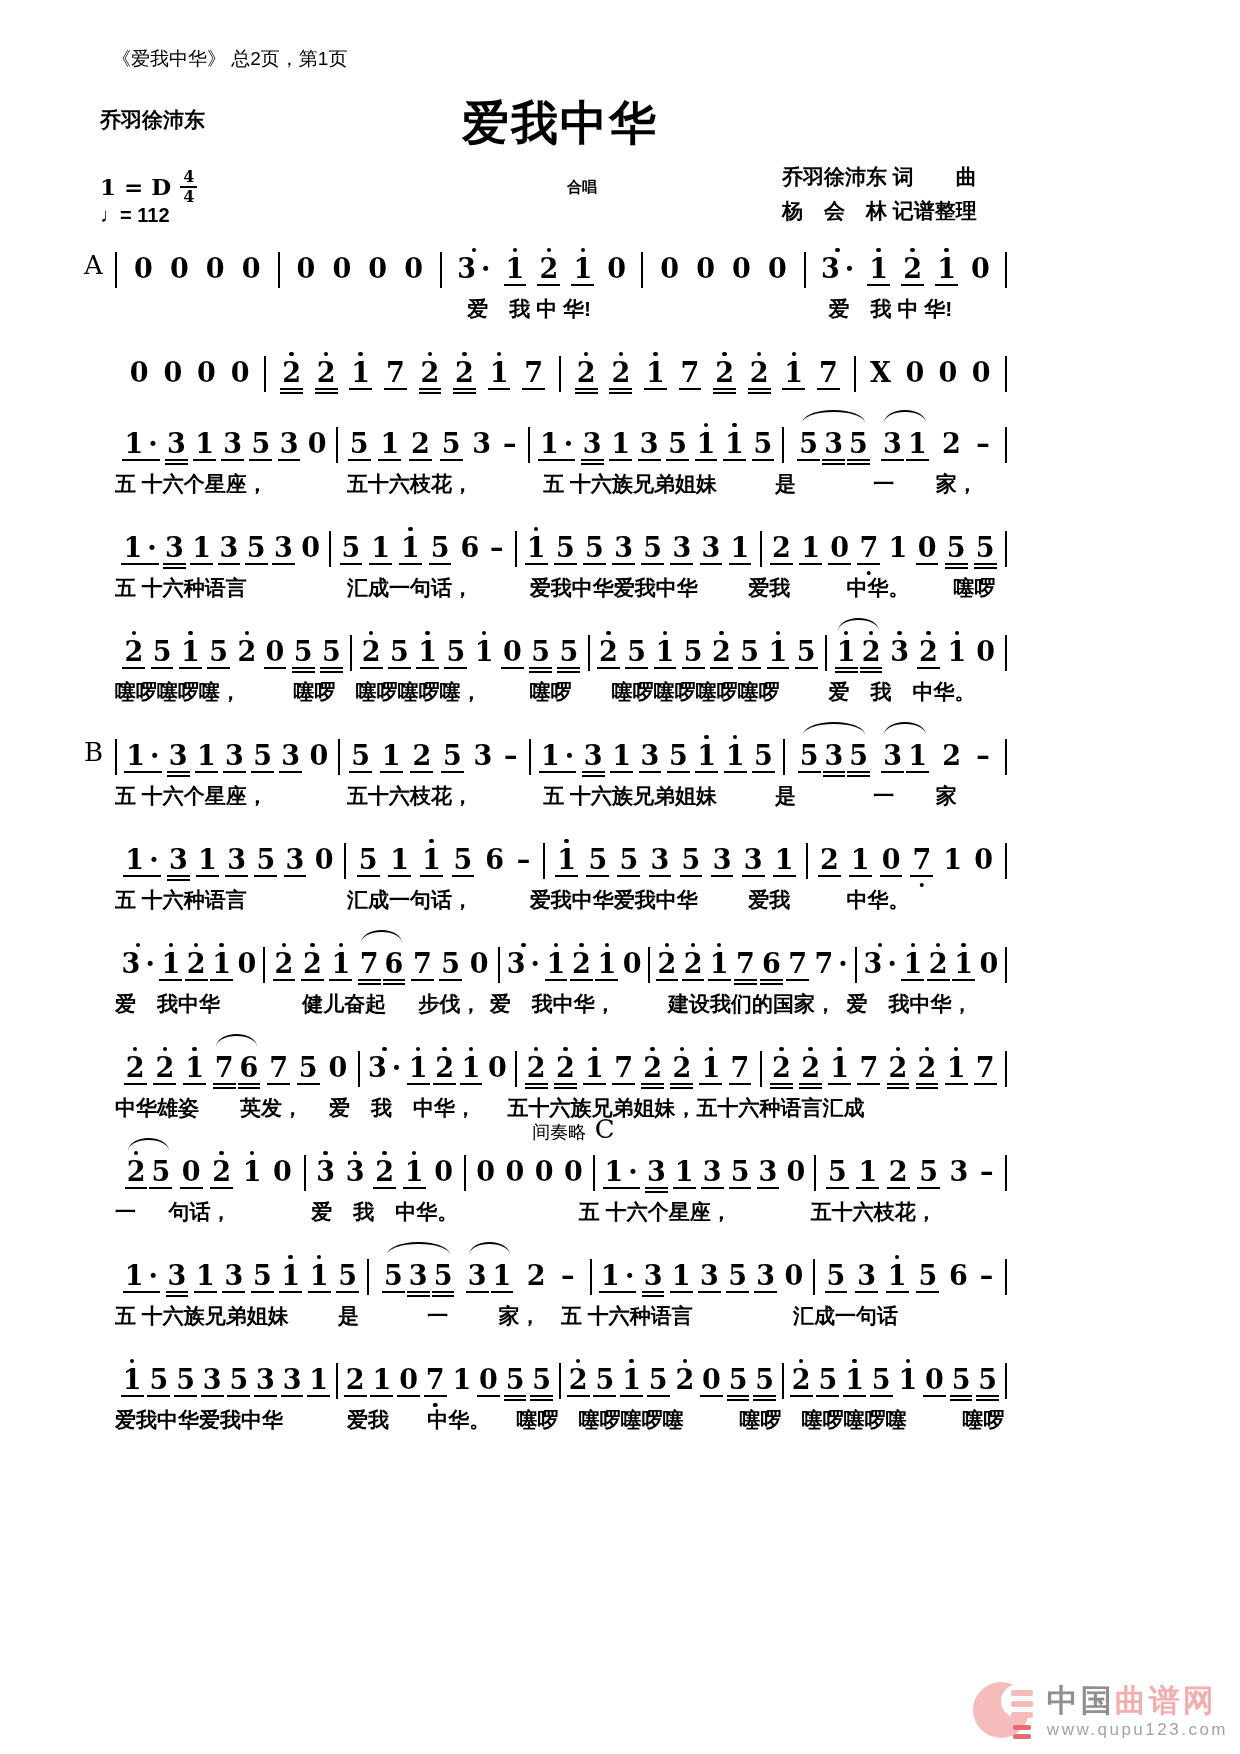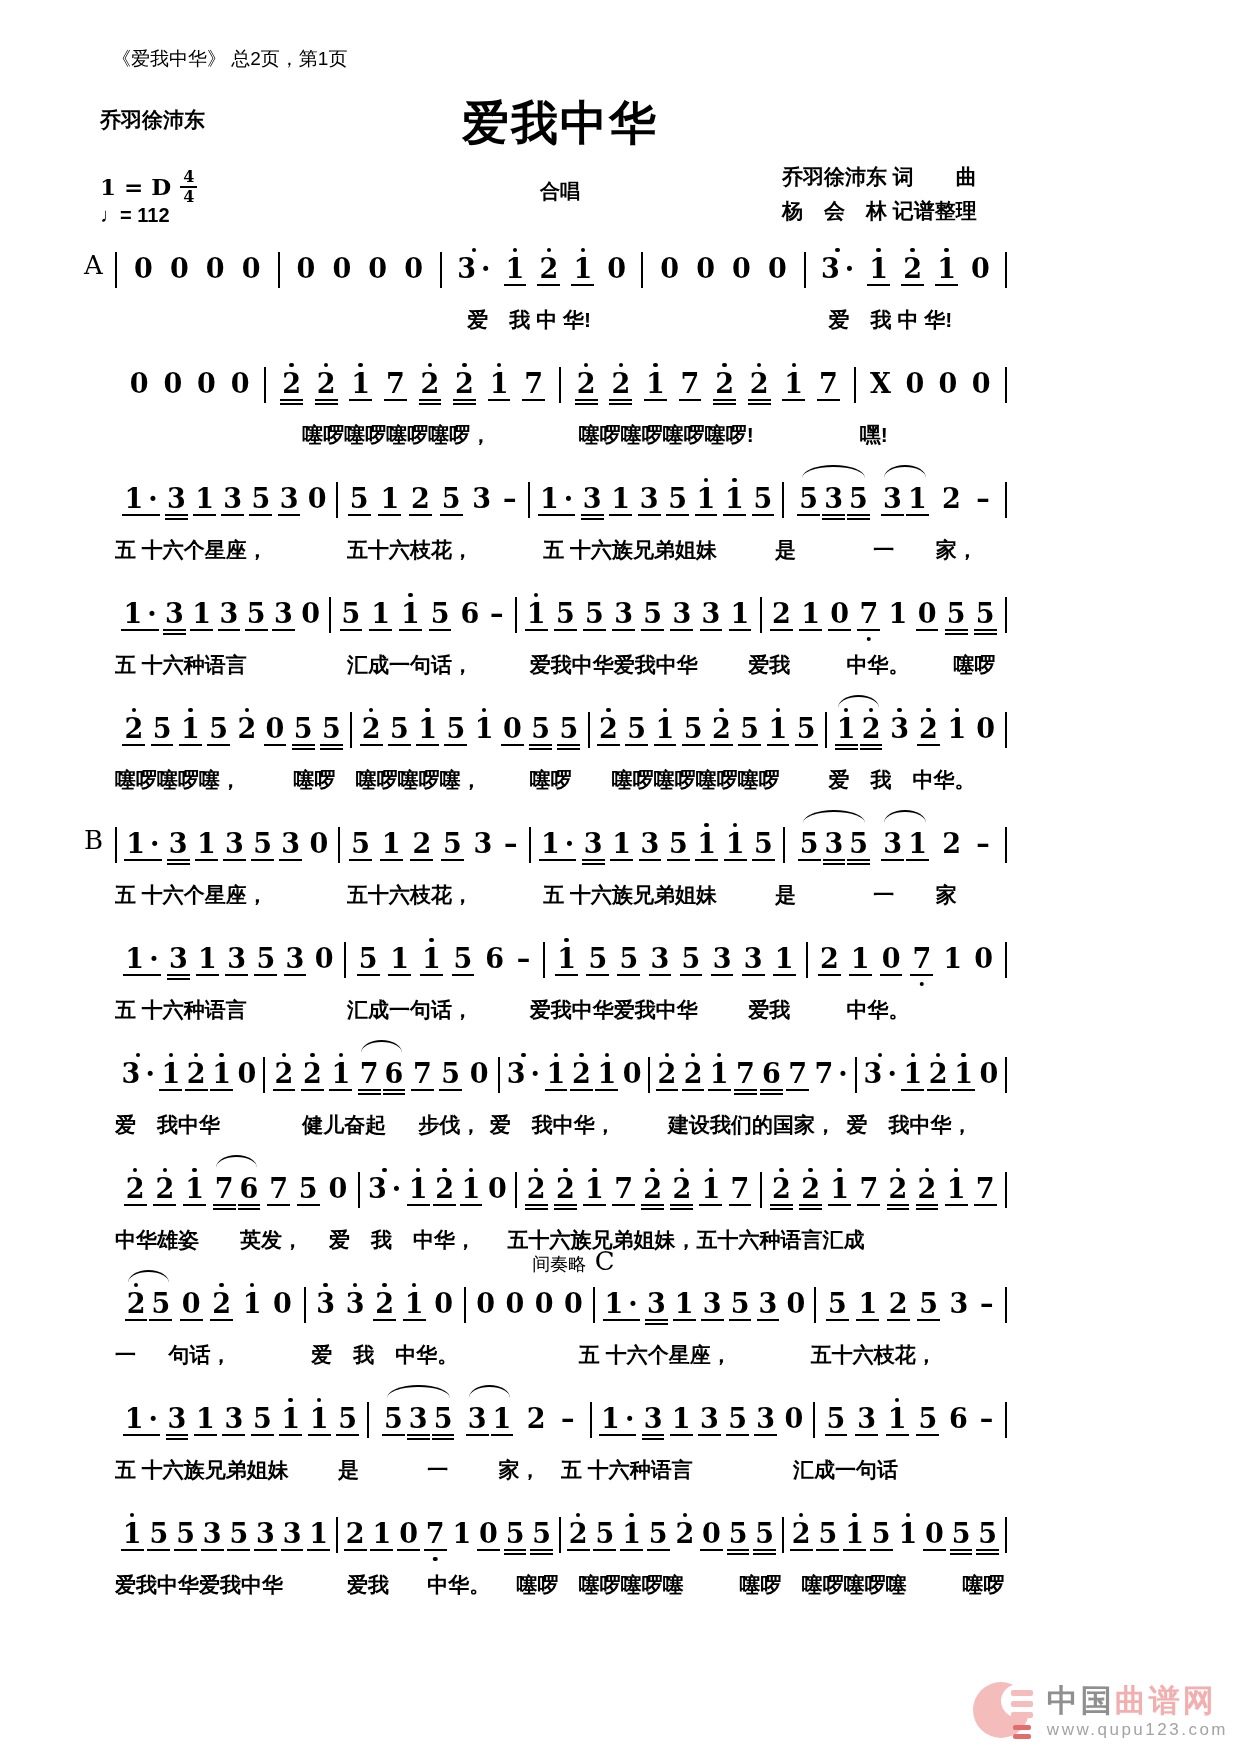--- a/index.html
+++ b/index.html
@@ -5,22 +5,22 @@
   html,body{margin:0;padding:0;}
   body{
     width:1240px;height:1754px;position:relative;background:#fff;color:#000;
     font-family:"Liberation Sans",sans-serif;overflow:hidden;
   }
   
   .hdr-note{position:absolute;top:46px;left:112px;font-size:19px;}
   .group{position:absolute;top:106px;left:100px;font-size:21px;font-weight:bold;}
   .title{position:absolute;top:92px;left:330px;width:460px;text-align:center;
          font-size:47px;font-weight:bold;letter-spacing:2px;}
-  .subtitle{position:absolute;top:178px;left:430px;width:260px;text-align:center;
-            font-size:20px;font-weight:bold;}
+  .subtitle{position:absolute;top:178px;left:452px;width:260px;text-align:center;
+            font-size:15px;font-weight:bold;}
   .credits{position:absolute;top:160px;left:782px;width:240px;font-size:21px;
            font-weight:bold;line-height:1.6;white-space:pre;}
   .keysig{position:absolute;top:168px;left:100px;display:flex;align-items:center;gap:9px;
           font-family:"DejaVu Serif",serif;font-weight:bold;font-size:23px;}
   .meter{display:inline-flex;flex-direction:column;font-size:16px;line-height:1.1;text-align:center;}
   .meter .mt{border-bottom:2px solid #000;padding:0 3px;}
   .meter .mb{padding:0 3px;}
   .tempo{position:absolute;top:204px;left:100px;font-size:20px;font-weight:bold;white-space:pre;}
   
   #music{position:absolute;top:243px;left:115px;width:892px;}
@@ -36,21 +36,21 @@
   .nt{position:relative;text-align:center;padding:0 1px;}
   .hd{height:10px;display:flex;justify-content:center;align-items:flex-end;}
   .hd i{width:4.5px;height:4.5px;border-radius:50%;background:#000;display:block;margin-bottom:1px;}
   .bd{display:inline-block;font-family:"DejaVu Serif",serif;font-weight:bold;font-size:27px;
       line-height:31px;padding:0 2px;position:relative;}
   .u1,.u2{border-bottom:2.5px solid #000;}
   .u2::after{content:"";position:absolute;left:0;right:0;bottom:-6px;height:2.5px;background:#000;}
   .lo{position:absolute;left:50%;transform:translateX(-50%);bottom:-10px;
       width:4.5px;height:4.5px;border-radius:50%;background:#000;}
   .aug{margin-left:5px;}
-  .lyr{position:relative;height:26px;margin-top:18px;}
+  .lyr{position:relative;height:26px;margin-top:7px;}
   .lyrspan{position:absolute;top:0;white-space:pre;font-size:21px;font-weight:bold;}
   .ann{position:absolute;top:-26px;font-size:18px;font-weight:normal;white-space:nowrap;}
   .sec{position:absolute;top:-32px;font-family:"DejaVu Serif",serif;font-size:26px;white-space:nowrap;}
   
   .footer{position:absolute;right:12px;bottom:6px;display:flex;align-items:center;gap:4px;}
   .logo-mark{position:relative;width:72px;height:72px;flex:none;}
   .lm-circle{position:absolute;left:2px;top:6px;width:56px;height:56px;border-radius:50%;}
   .lm-cut{position:absolute;left:30px;top:8px;width:36px;height:34px;border-radius:50%;background:#fff;}
   .lm-b{position:absolute;left:40px;width:22px;height:6px;border-radius:2px;}
   .lm-r{position:absolute;left:42px;width:18px;height:5px;border-radius:2px;}
@@ -195,25 +195,20 @@
         </div>
         <div class="bar"></div>
         <div class="meas" style="flex-grow: 4;">
           <span class="nt"><span class="hd"></span><span class="bd">X</span></span>
           <span class="nt"><span class="hd"></span><span class="bd">0</span></span>
           <span class="nt"><span class="hd"></span><span class="bd">0</span></span>
           <span class="nt"><span class="hd"></span><span class="bd">0</span></span>
         </div>
         <div class="bar"></div>
       </div>
-      <div class="lyr">
-        <span class="lyrspan" style="left: 21%;">噻啰噻啰噻啰噻啰，</span>
-        <span class="lyrspan" style="left: 52%;">噻啰噻啰噻啰噻啰!</span>
-        <span class="lyrspan" style="left: 83.5%;">嘿!</span>
-      </div>
     </div>
     <div class="sys">
       <div class="sysrow">
         <div class="meas" style="flex-grow: 7;">
           <span class="nt"><span class="hd"></span><span class="bd u1">1<span class="aug">·</span></span></span>
           <span class="nt"><span class="hd"></span><span class="bd u2">3</span></span>
           <span class="nt"><span class="hd"></span><span class="bd u1">1</span></span>
           <span class="nt"><span class="hd"></span><span class="bd u1">3</span></span>
           <span class="nt"><span class="hd"></span><span class="bd u1">5</span></span>
           <span class="nt"><span class="hd"></span><span class="bd u1">3</span></span>

